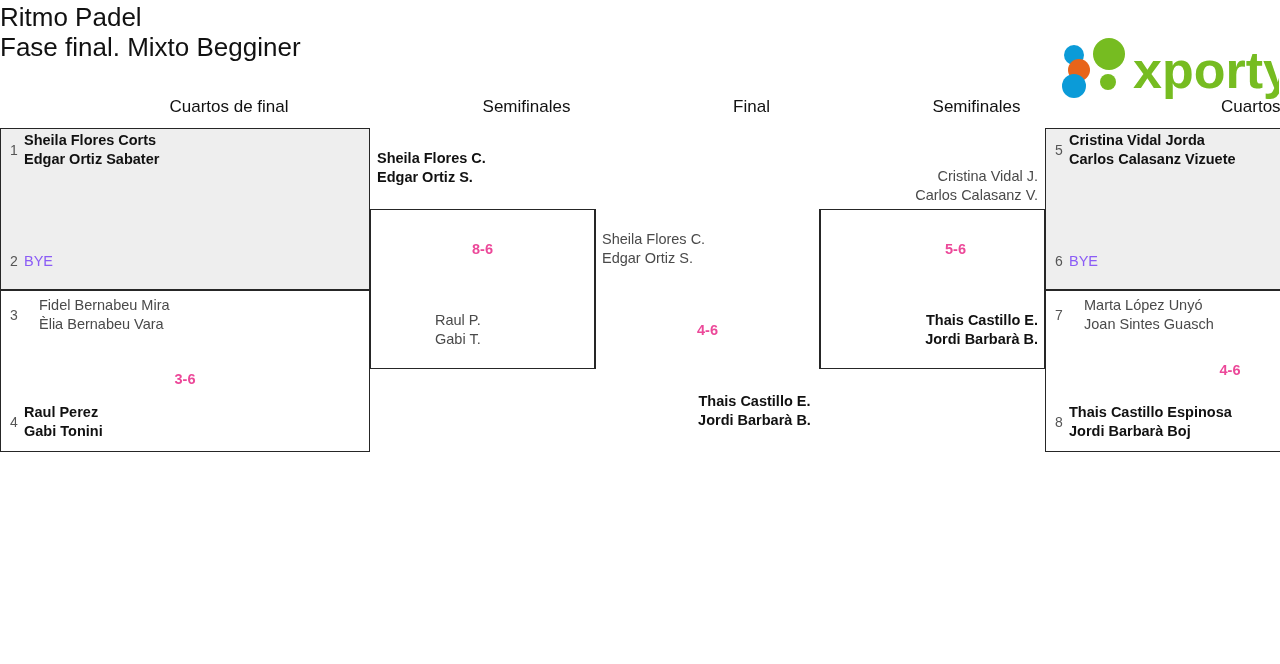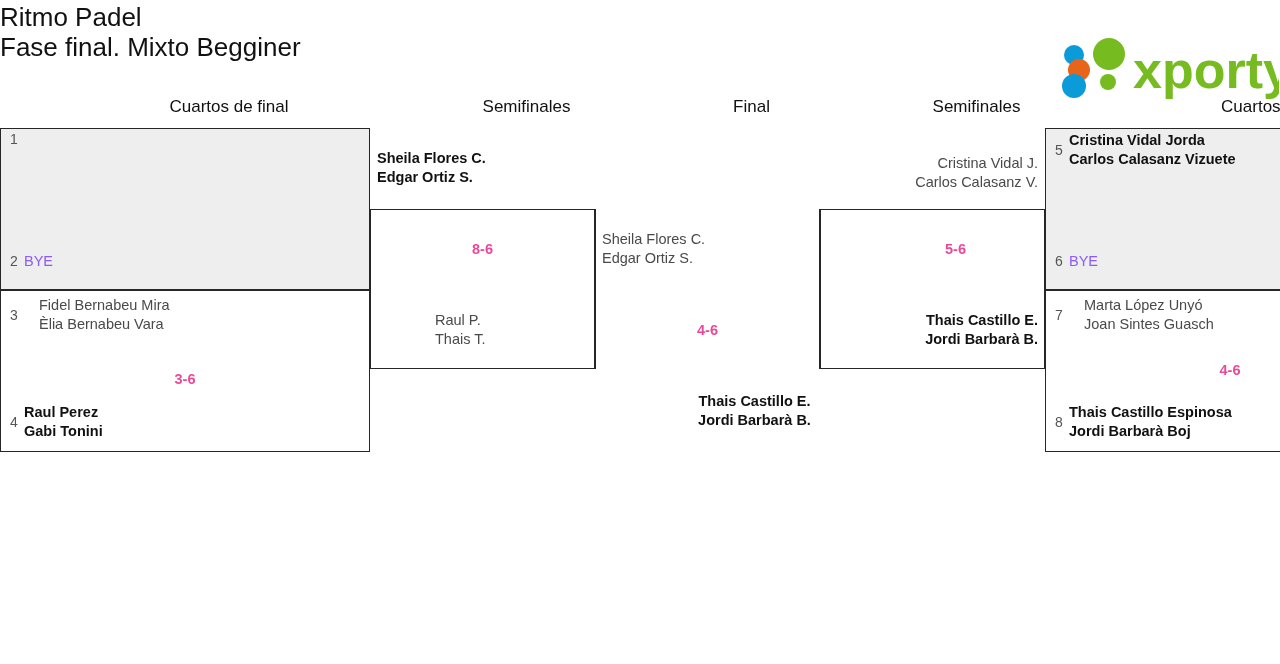--- a/index.html
+++ b/index.html
@@ -136,21 +136,21 @@
   }
   .adv .n { display: block; }
   .adv.winner { font-weight: 700; color: #111111; }
   .adv.loser  { font-weight: 400; color: #4a4a4a; }
   .adv.right-al { text-align: right; }
 
   .adv-sfl-top  { left: 377px; top: 149px; }
   .adv-sfl-bot  { left: 391px; top: 311px; margin-left: 44px; }
   .adv-final-top{ left: 602px; top: 230px; }
   .adv-final-bot{ left: 602px; top: 392px; width: 305px; text-align: center; }
-  .adv-sfr-top  { right: 242px; top: 154px; text-align: right; }
+  .adv-sfr-top  { right: 242px; top: 167px; text-align: right; }
   .adv-sfr-bot  { right: 242px; top: 311px; text-align: right; }
 
   
   .score {
     position: absolute;
     font-size: 14.5px;
     color: #ec4899;
     white-space: nowrap;
     font-weight: bold;
   }
@@ -190,20 +190,24 @@
   <div class="box filled qf-l1"></div>
   <div class="box plain  qf-l2"></div>
   <div class="box plain  sf-l"></div>
   <div class="final-box"></div>
   <div class="box plain  sf-r"></div>
   <div class="box filled qf-r1"></div>
   <div class="box plain  qf-r2"></div>
 
   <div class="team winner t1">
     <span class="seed">1</span>
+    <span class="names">
+      <span class="n">Sheila Flores Corts</span>
+      <span class="n">Edgar Ortiz Sabater</span>
+    </span>
   </div>
   <div class="team t2">
     <span class="seed">2</span>
     <span class="bye-label">BYE</span>
   </div>
 
   <div class="team loser t3">
     <span class="seed">3</span>
     <span class="names">
       <span class="n">Fidel Bernabeu Mira</span>
@@ -218,21 +222,21 @@
     </span>
   </div>
   <div class="score sc-qfl">3-6</div>
 
   <div class="adv winner adv-sfl-top">
     <span class="n">Sheila Flores C.</span>
     <span class="n">Edgar Ortiz S.</span>
   </div>
   <div class="adv loser adv-sfl-bot">
     <span class="n">Raul P.</span>
-    <span class="n">Thais T.</span>
+    <span class="n">Gabi T.</span>
   </div>
   <div class="score sc-sfl">8-6</div>
 
   <div class="adv loser adv-final-top">
     <span class="n">Sheila Flores C.</span>
     <span class="n">Edgar Ortiz S.</span>
   </div>
   <div class="score sc-final">4-6</div>
   <div class="adv winner adv-final-bot">
     <span class="n">Thais Castillo E.</span>

